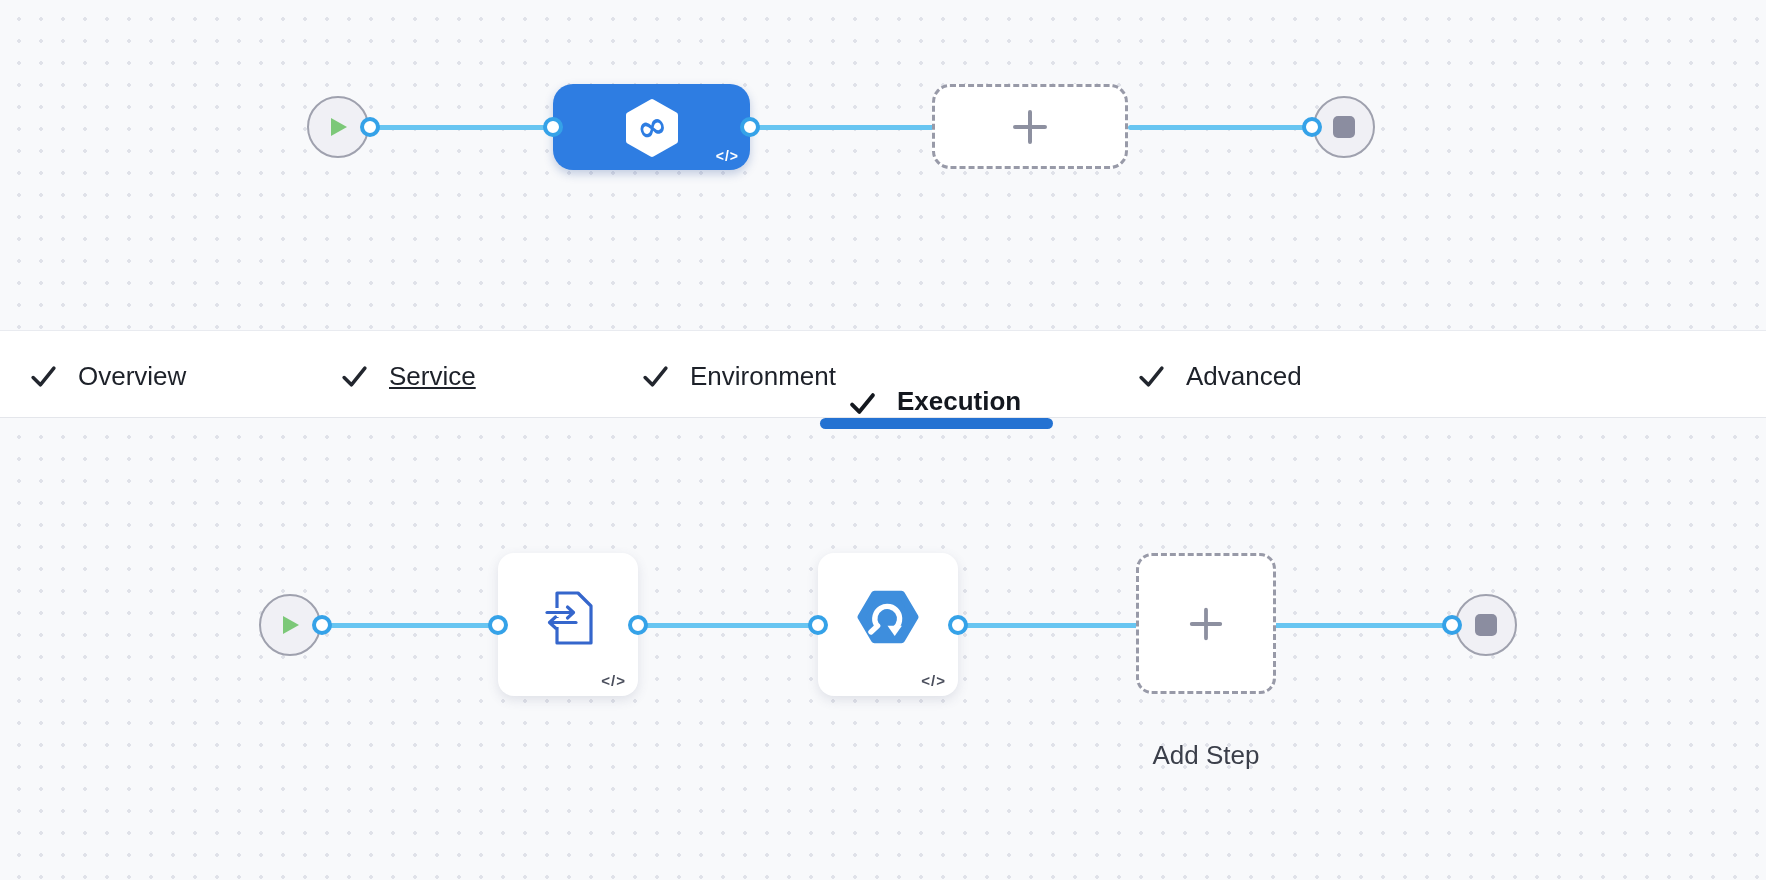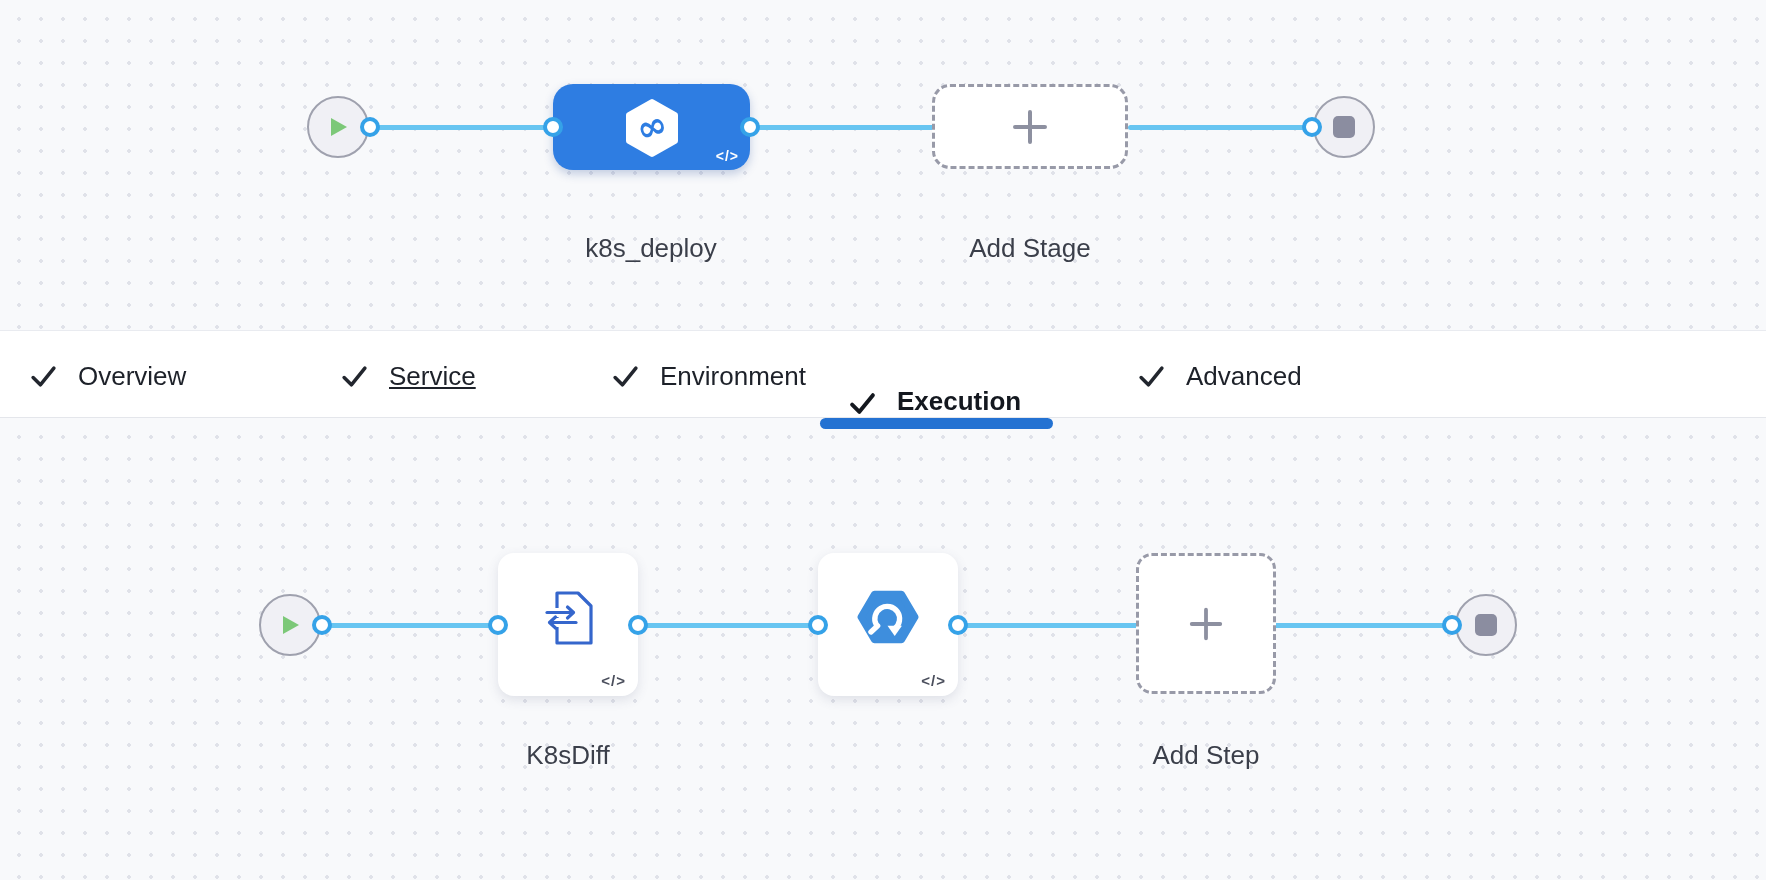--- a/index.html
+++ b/index.html
@@ -100,41 +100,39 @@
     <svg width="40" height="40" viewBox="0 0 40 40">
       <path d="M20 5 V35 M5 20 H35" stroke="#8d90a0" stroke-width="4" stroke-linecap="round" fill="none"></path>
     </svg>
   </div>
 
   <span class="port" style="left:1302px; top:117px;"></span>
   <div class="terminal" style="left:1313px; top:96px;">
     <span class="stop-square"></span>
   </div>
 
-  <div class="node-label" style="left:521px; top:228px; width:260px;">k8s_deploy</div>
-  <div class="node-label" style="left:900px; top:228px; width:260px;">Add Stage</div>
 </section>
 
 <nav class="tabbar">
 
   <div class="tab" style="left:30px;">
     <svg width="27" height="27" viewBox="0 0 26 26">
       <polyline points="3,14 10,21 23,5" stroke="#22262e" stroke-width="3.4" fill="none" stroke-linecap="round" stroke-linejoin="round"></polyline>
     </svg>
     <span>Overview</span>
   </div>
 
   <div class="tab" style="left:341px;text-decoration:underline;">
     <svg width="27" height="27" viewBox="0 0 26 26">
       <polyline points="3,14 10,21 23,5" stroke="#22262e" stroke-width="3.4" fill="none" stroke-linecap="round" stroke-linejoin="round"></polyline>
     </svg>
     <span>Service</span>
   </div>
 
-  <div class="tab" style="left:612px;">
+  <div class="tab" style="left:642px;">
     <svg width="27" height="27" viewBox="0 0 26 26">
       <polyline points="3,14 10,21 23,5" stroke="#22262e" stroke-width="3.4" fill="none" stroke-linecap="round" stroke-linejoin="round"></polyline>
     </svg>
     <span>Environment</span>
   </div>
 
   <div class="tab active" style="left:849px;">
     <svg width="27" height="27" viewBox="0 0 26 26">
       <polyline points="3,14 10,21 23,5" stroke="#14181f" stroke-width="3.8" fill="none" stroke-linecap="round" stroke-linejoin="round"></polyline>
     </svg>
@@ -200,15 +198,14 @@
     <svg width="38" height="38" viewBox="0 0 40 40">
       <path d="M20 5 V35 M5 20 H35" stroke="#8d90a0" stroke-width="4" stroke-linecap="round" fill="none"></path>
     </svg>
   </div>
 
   <span class="port" style="left:1442px; top:197px;"></span>
   <div class="terminal" style="left:1455px; top:176px;">
     <span class="stop-square"></span>
   </div>
 
-  <div class="node-label" style="left:468px; top:317px; width:200px;">K8sDiff</div>
   <div class="node-label" style="left:1106px; top:317px; width:200px;">Add Step</div>
 </section>
 
 </body></html>

